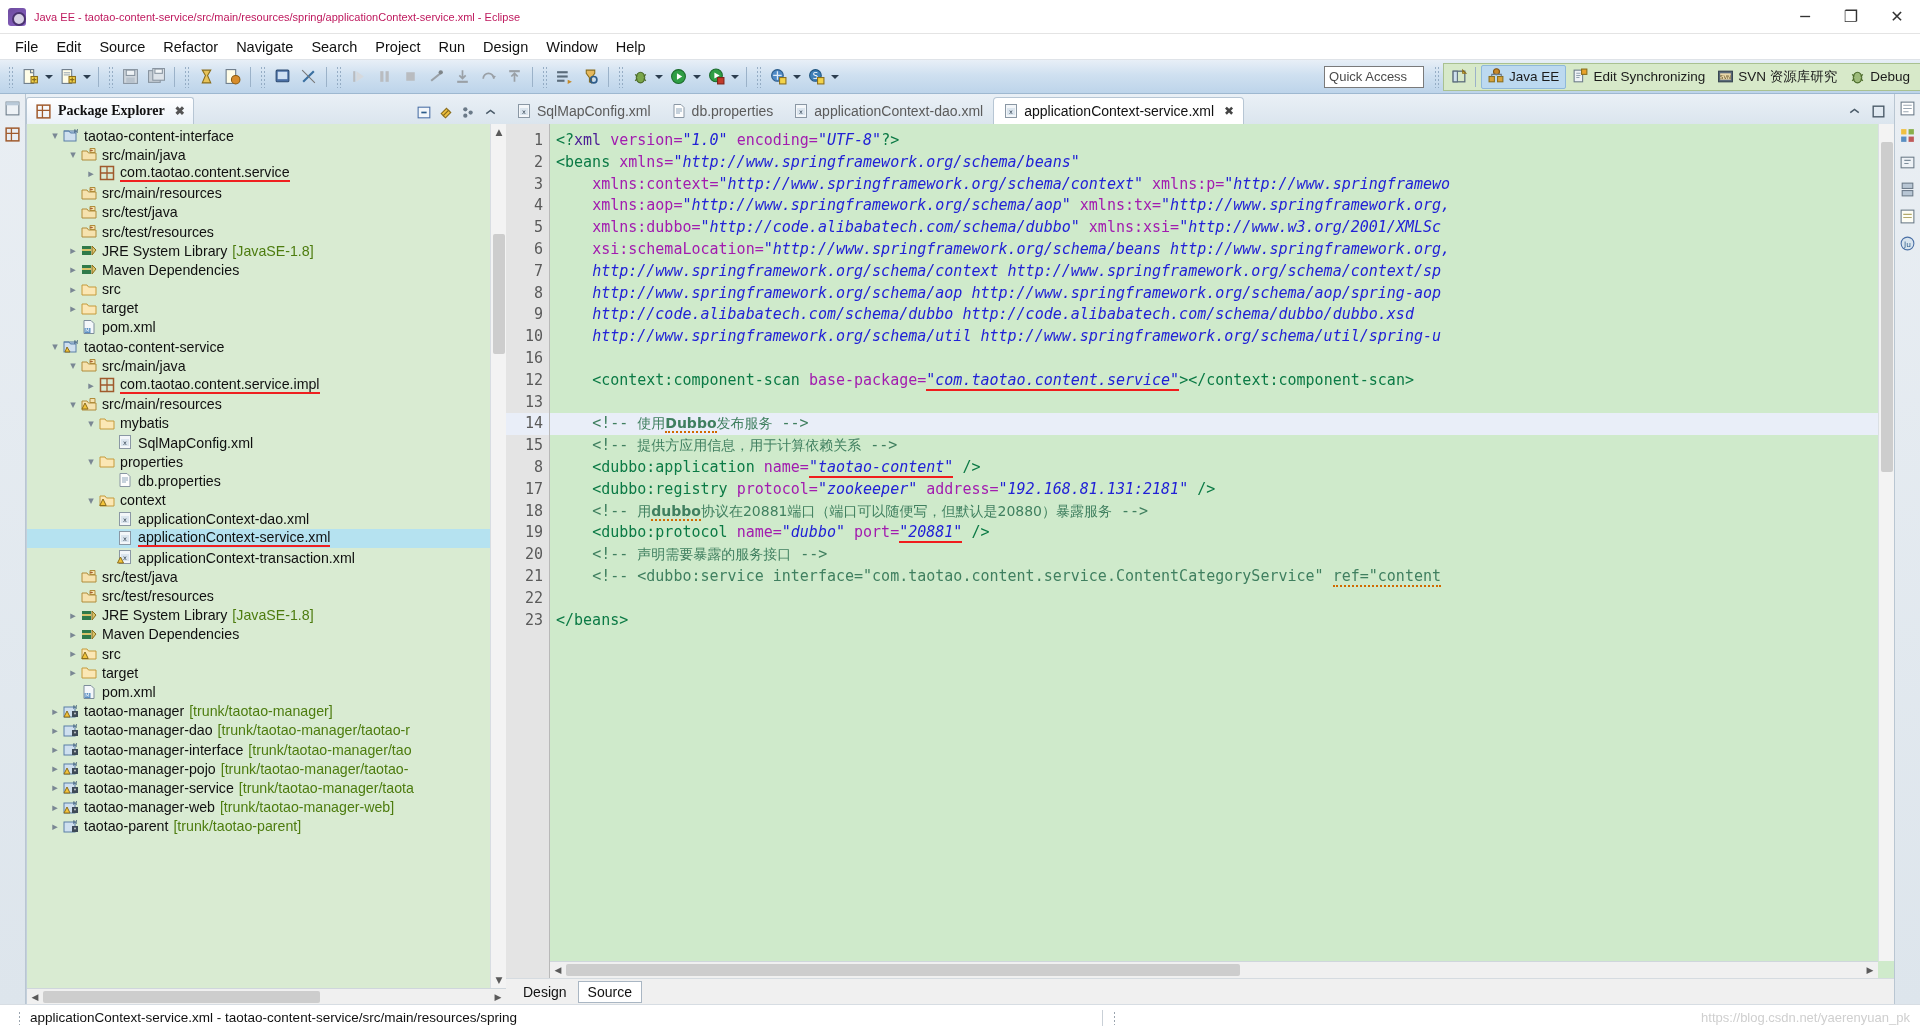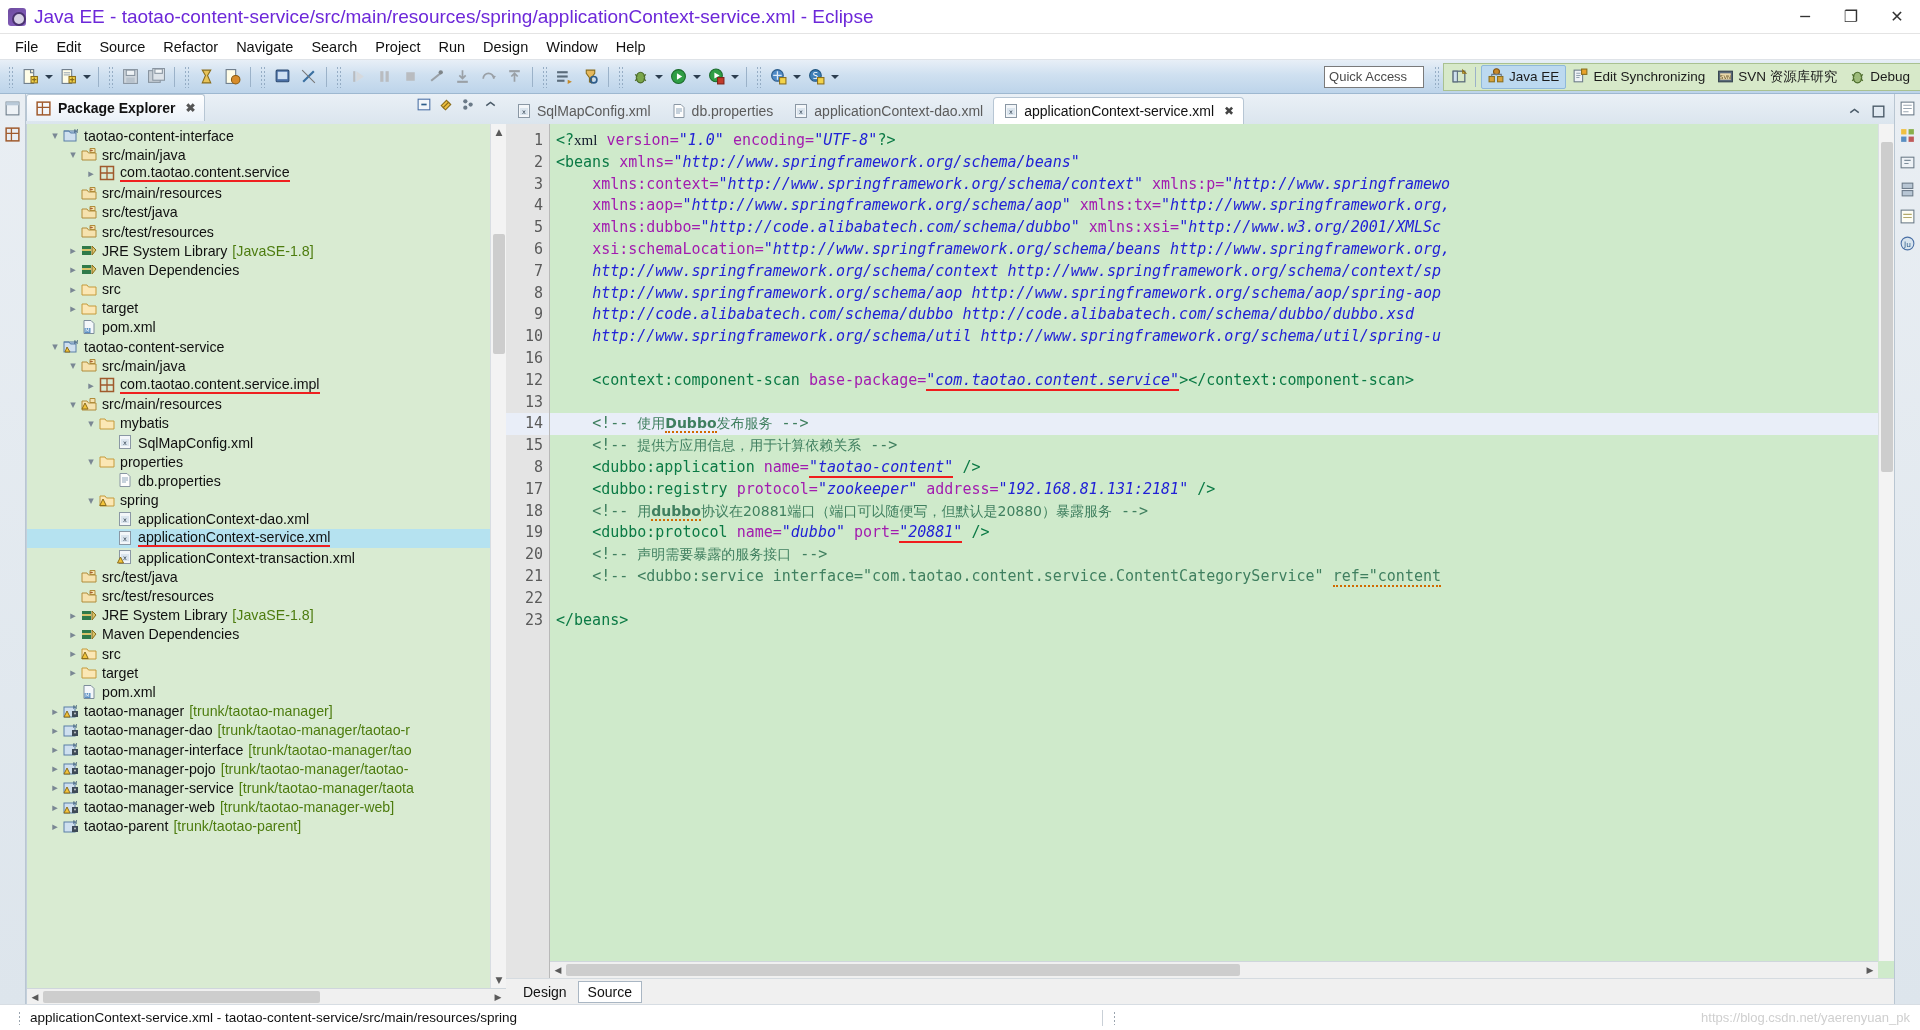--- a/index.html
+++ b/index.html
@@ -17,21 +17,21 @@
   }
   .title-icon {
     width: 18px; height: 18px; margin-left: 8px; margin-right: 8px;
     background: linear-gradient(145deg,#6d4b9e,#8a63c4);
     border-radius: 3px; position: relative; flex: 0 0 18px;
   }
   .title-icon:after {
     content: ""; position: absolute; left: 4px; top: 4px; width: 10px; height: 10px;
     border-radius: 50%; background: #d8d2e6; border: 2px solid #4b3370;
   }
-  .title-text { font-size: 19px; color: #6d28d9; white-space: nowrap; }
+  .title-text { font-size: 11px; color: #be185d; white-space: nowrap; }
   .win-controls { margin-left: auto; display: flex; height: 100%; }
   .win-btn {
     width: 46px; height: 100%; display: flex; align-items: center; justify-content: center;
     font-size: 16px; color: #333; font-family: "DejaVu Sans", sans-serif;
   }
 
   
   .menubar {
     height: 26px; background: #ffffff; display: flex; align-items: center;
     padding-left: 6px; flex: 0 0 26px; border-bottom: 1px solid #dfe3e8;
@@ -91,22 +91,22 @@
     padding-top: 6px; gap: 8px;
   }
   .rail-ico { width: 18px; height: 18px; }
 
   
   .explorer {
     width: 480px; flex: 0 0 480px; display: flex; flex-direction: column; min-height: 0;
     background: #f2f5f8;
   }
   .view-tabbar {
-    height: 30px; flex: 0 0 30px; display: flex; align-items: flex-start;
-    background: linear-gradient(180deg,#eaf0f6,#dbe5ee); position: relative;
+    height: 30px; flex: 0 0 30px; display: flex; align-items: flex-end;
+    background: linear-gradient(180deg,#eaf0f6,#dbe5ee); position: relative; font-family: Liberation Serif, serif;
   }
   .view-tab {
     display: flex; align-items: center; gap: 6px; height: 27px; padding: 0 8px;
     background: linear-gradient(180deg,#ffffff,#eaf1f8);
     border: 1px solid #b7c6d4; border-bottom: none;
     border-radius: 3px 3px 0 0; font-size: 14px; color: #111; font-weight: bold;
   }
   .view-tab-x { font-size: 12px; color: #555; margin-left: 4px; }
   .view-tools { margin-left: auto; display: flex; align-items: center; gap: 2px; padding-right: 6px; padding-bottom: 2px; }
   .vt-btn { width: 20px; height: 20px; display: flex; align-items: center; justify-content: center; }
@@ -172,21 +172,21 @@
     flex: 1 1 auto; background: #cfeacb; font-family: "DejaVu Sans Mono", monospace;
     font-size: 15px; padding-top: 6px; overflow: hidden; position: relative; white-space: pre;
   }
   .cl { height: 21.8px; line-height: 21.8px; padding-left: 6px; position: relative; }
   .cl.cur { background: #e9eef8; }
   .t-tag { color: #0b7a45; }
   .t-attr { color: #a21caf; }
   .t-val { color: #2121d6; font-style: italic; }
   .t-cmt { color: #3f7f5f; }
   .t-cmt-cn { color: #3f7f5f; font-family: "DejaVu Sans", sans-serif; font-size: 14px; }
-  .t-pi { color: #0f172a; font-family: Liberation Serif, serif; }
+  .t-pi { color: #4c1d95; }
   .red-u { border-bottom: 2.5px solid #f01d1d; }
   .squiggle { border-bottom: 2px dotted #d06a00; }
 
   .code-hscroll {
     position: absolute; left: 44px; right: 16px; bottom: 0; height: 17px;
     background: #f0f0f0; border-top: 1px solid #cfd6dc; display: flex; align-items: center;
   }
   .code-vscroll {
     position: absolute; right: 0; top: 0; bottom: 17px; width: 16px; background: #f3f3f3;
     border-left: 1px solid #dadfe4;
@@ -705,21 +705,21 @@
                 <path d="M5 6h6M5 8h6M5 10h4" stroke="#8fa6bb"></path>
               </svg></span>
             <span class="tlabel">db.properties</span>
           </div>
           <div class="row" style="padding-left: 56px;">
             <span class="twisty">▾</span>
             <span class="ticon"><svg viewBox="0 0 16 16" width="16" height="16">
                 <path d="M1 4h5l1.5 2H15v8H1z" fill="#fbe7b5" stroke="#c59a3b"></path>
                 <path d="M4 7l3.2 6.5H.8z" fill="#f3c33a" stroke="#8a6d1b"></path>
               </svg></span>
-            <span class="tlabel">spring</span>
+            <span class="tlabel">context</span>
           </div>
           <div class="row" style="padding-left: 74px;">
             <span class="twisty none"></span>
             <span class="ticon"><svg viewBox="0 0 16 16" width="16" height="16">
                 <rect x="2.5" y="1.5" width="11" height="13" fill="#f3f6f9" stroke="#8a97a4"></rect>
                 <rect x="4" y="5" width="8" height="7" fill="#dbe5ee"></rect>
                 <text x="8" y="11" font-size="6.5" fill="#2a3a4a" text-anchor="middle" font-family="DejaVu Sans">x</text>
               </svg></span>
             <span class="tlabel">applicationContext-dao.xml</span>
           </div>

